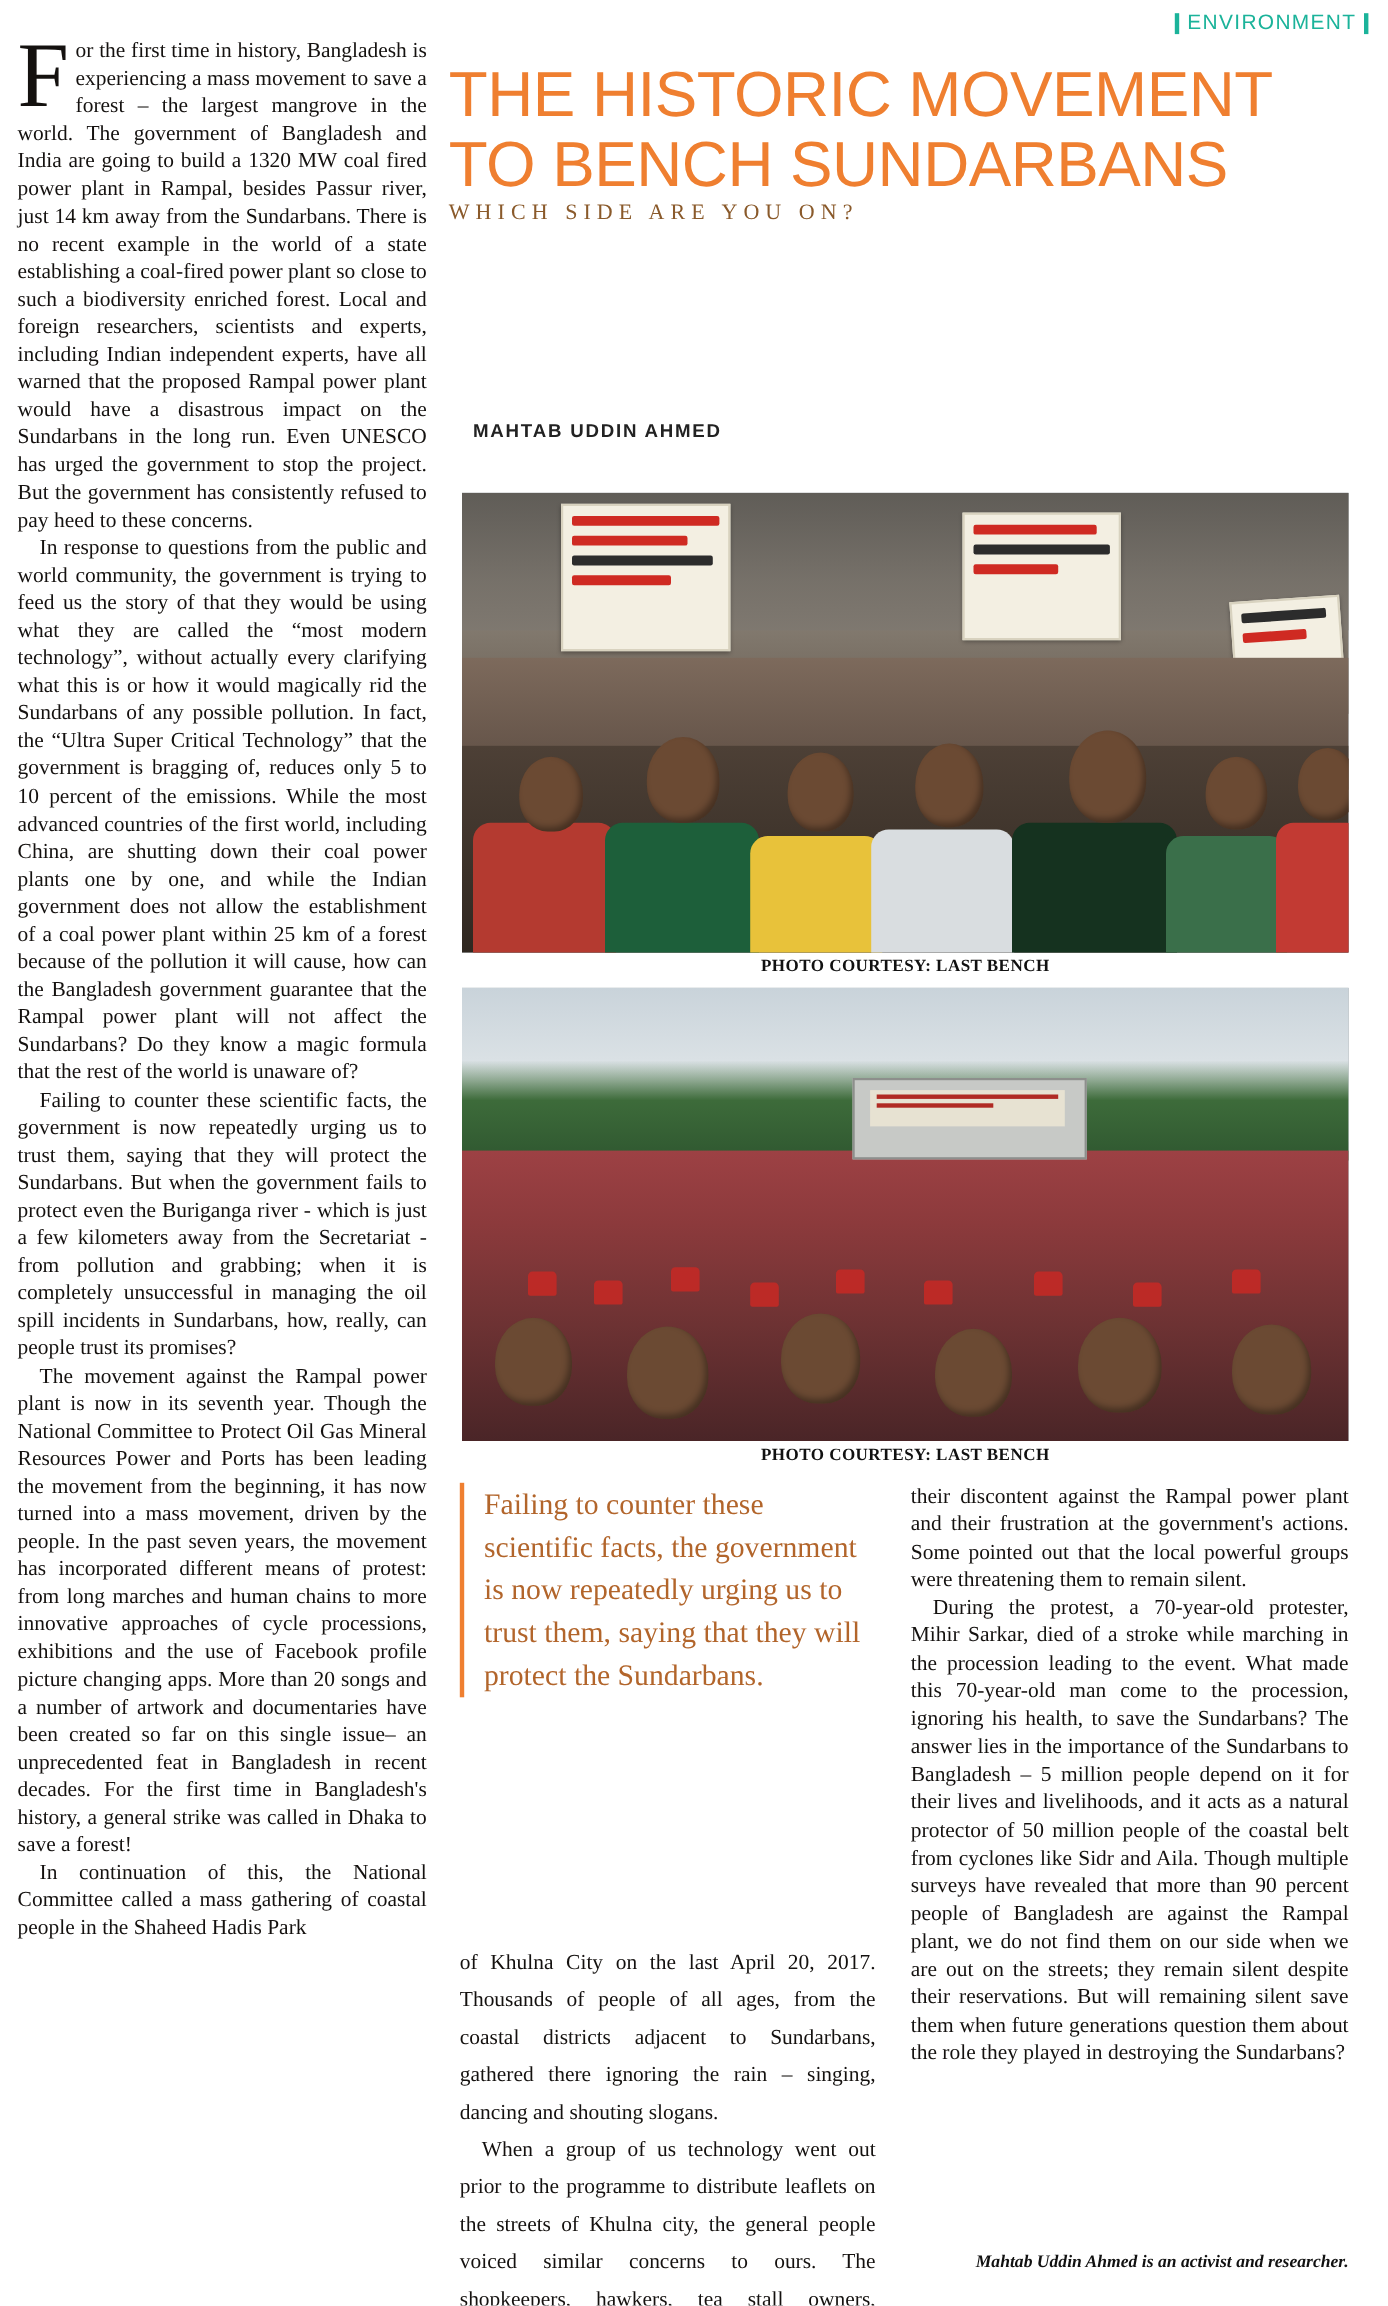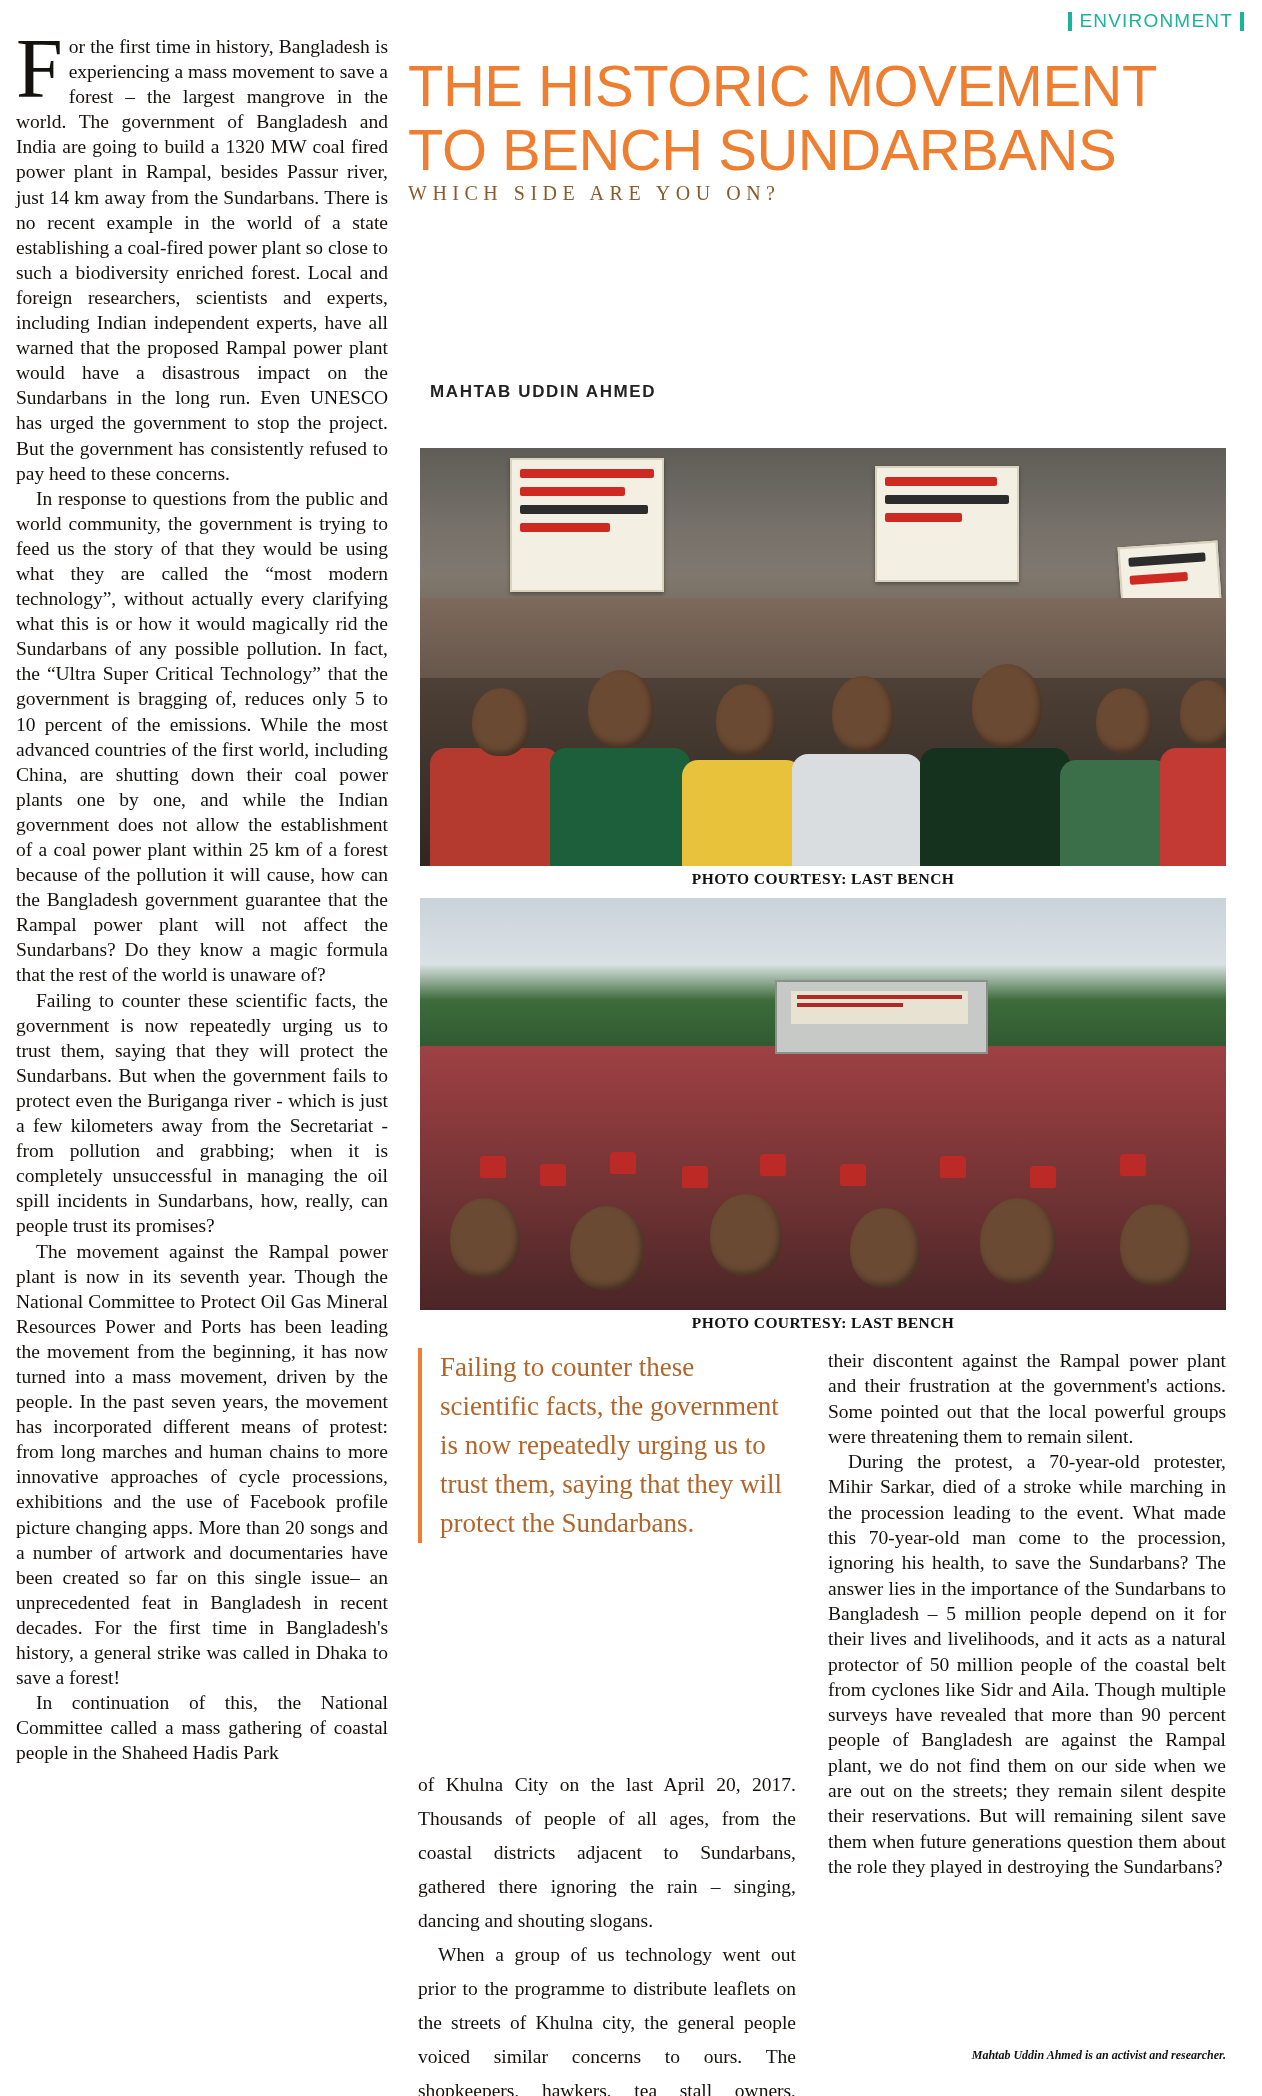--- a/index.html
+++ b/index.html
@@ -243,21 +243,21 @@
   .col-right p.first { text-indent: 0; }
 
   .author-note {
     position: absolute;
     left: 828px;
     top: 2048px;
     width: 398px;
     font-family: "Liberation Serif", serif;
     font-style: italic;
     font-weight: bold;
-    font-size: 12px;
+    font-size: 16px;
     text-align: right;
     color: #111;
   }
 </style>
 </head>
 <body>
 
 <div class="page">
 
   <div class="kicker-bar">

